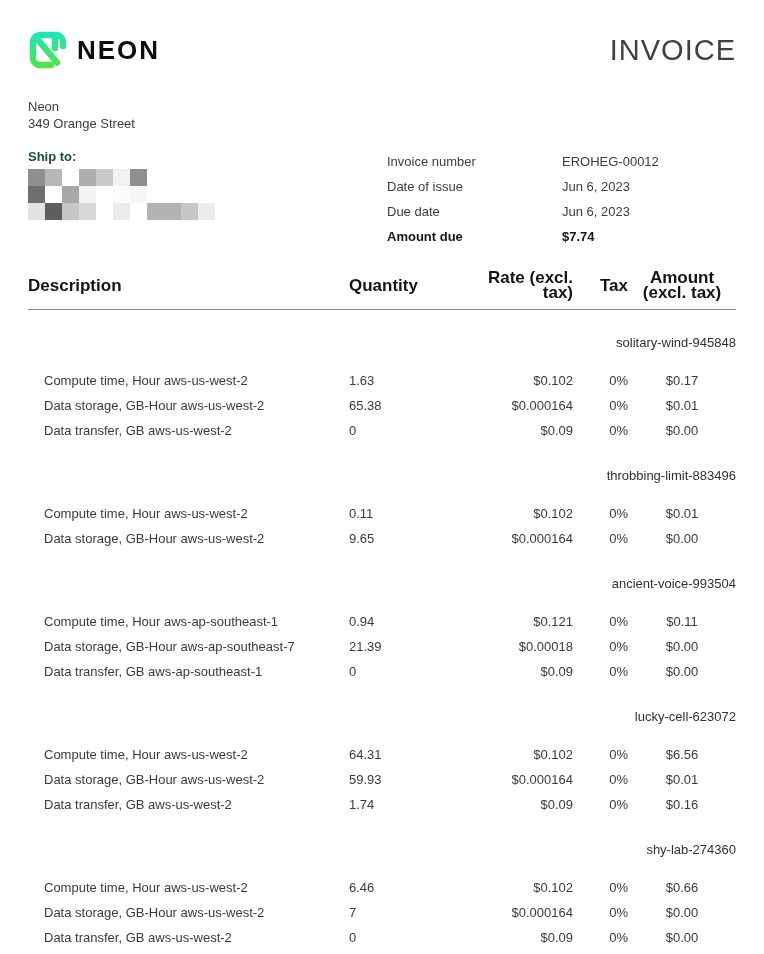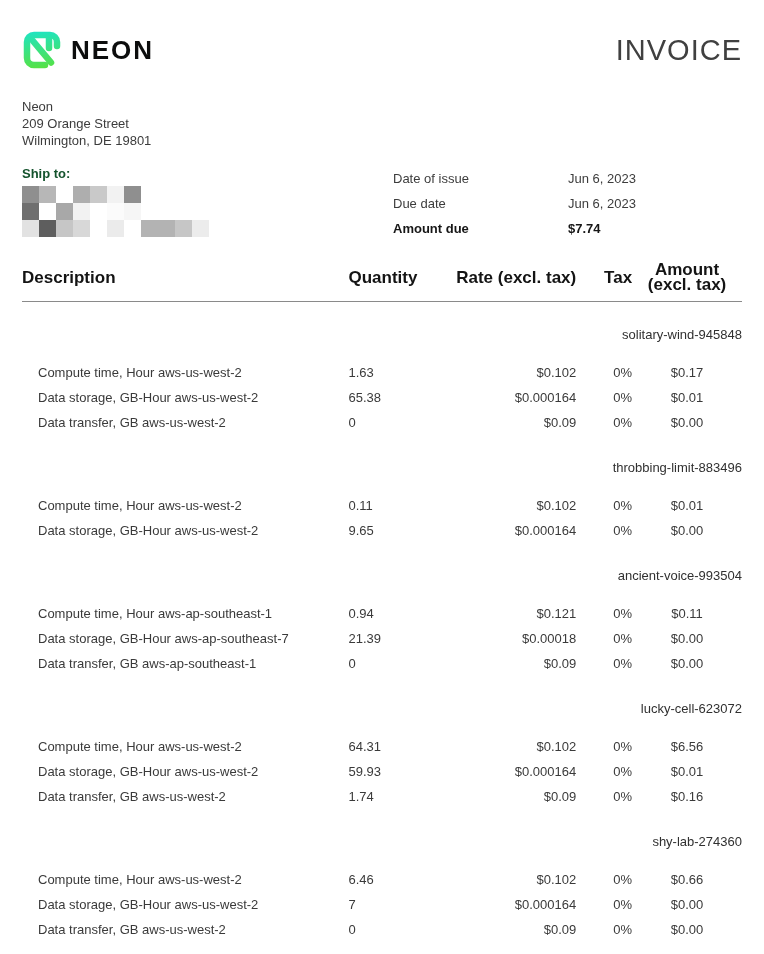--- a/index.html
+++ b/index.html
@@ -4,21 +4,21 @@
 <title>Invoice</title>
 <style>
   * { margin:0; padding:0; box-sizing:border-box; }
   html,body { background:#ffffff; }
   body { font-family:"Liberation Sans", sans-serif; color:#3a3a3a; }
   .page {
     position:relative;
     width:764px; height:954px;
     margin:0 auto;
     background:#ffffff;
-    padding:0 22px;
+    padding:0 28px;
     overflow:hidden;
   }
 
   
   .top-row {
     margin-top:30px;
     display:flex; justify-content:space-between; align-items:center;
     height:40px;
   }
   .brand { display:flex; align-items:center; gap:9px; }
@@ -87,22 +87,21 @@
           <path d="M 27,7 V 18" fill="none" stroke="url(#ng)" stroke-width="6.5" stroke-linecap="round"></path>
         </svg>
       </span>
       <span class="wordmark">NEON</span>
     </div>
     <div class="invoice-title">INVOICE</div>
   </div>
 
   <div class="company-address">
     <div>Neon</div>
-    <div>209 Orange Street</div>
-    <div>Wilmington, DE 19801</div>
+    <div>349 Orange Street</div>
   </div>
 
   <div class="meta-section">
     <div>
       <div class="ship-label">Ship to:</div>
       <div class="mosaic">
           <div style="background: rgb(143, 143, 143);"></div>
           <div style="background: rgb(183, 183, 183);"></div>
           <div style="background: rgb(255, 255, 255);"></div>
           <div style="background: rgb(174, 174, 174);"></div>
@@ -131,20 +130,24 @@
           <div style="background: rgb(255, 255, 255);"></div>
           <div style="background: rgb(235, 235, 235);"></div>
           <div style="background: rgb(255, 255, 255);"></div>
           <div style="background: rgb(179, 179, 179);"></div>
           <div style="background: rgb(179, 179, 179);"></div>
           <div style="background: rgb(198, 198, 198);"></div>
           <div style="background: rgb(236, 236, 236);"></div>
         </div>
     </div>
     <div class="invoice-meta">
+        <div class="meta-row">
+          <div class="meta-label">Invoice number</div>
+          <div class="meta-value">EROHEG-00012</div>
+        </div>
         <div class="meta-row">
           <div class="meta-label">Date of issue</div>
           <div class="meta-value">Jun 6, 2023</div>
         </div>
         <div class="meta-row">
           <div class="meta-label">Due date</div>
           <div class="meta-value">Jun 6, 2023</div>
         </div>
         <div class="meta-row bold">
           <div class="meta-label">Amount due</div>

